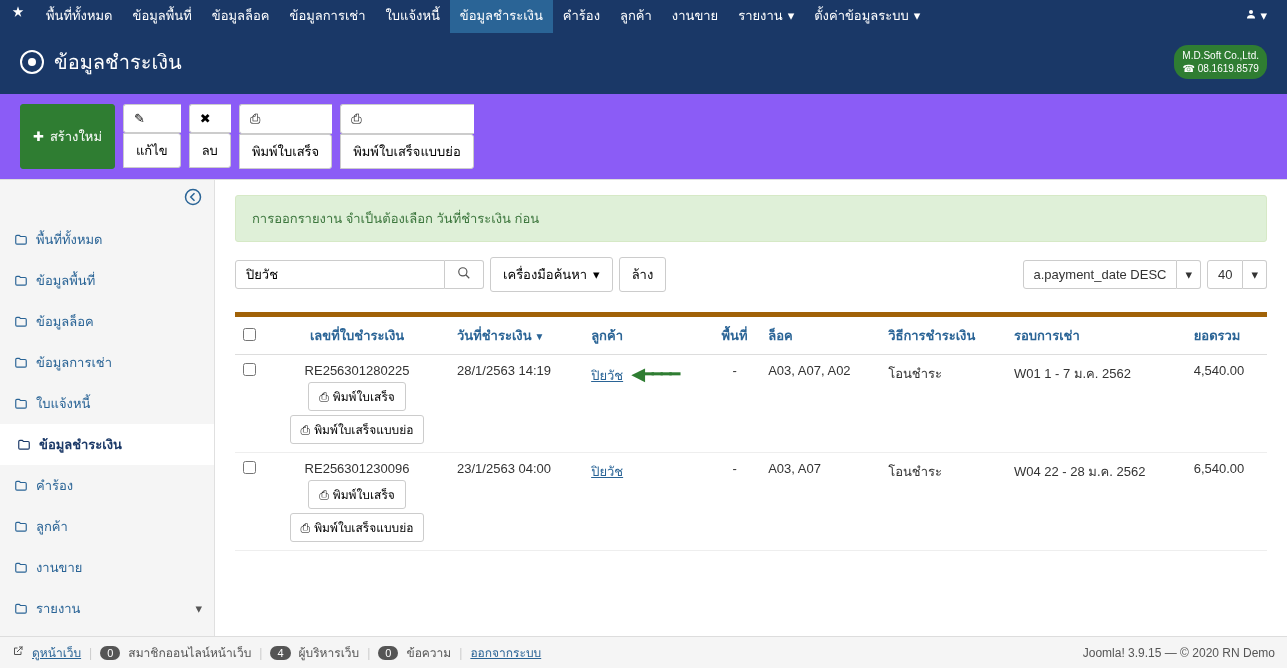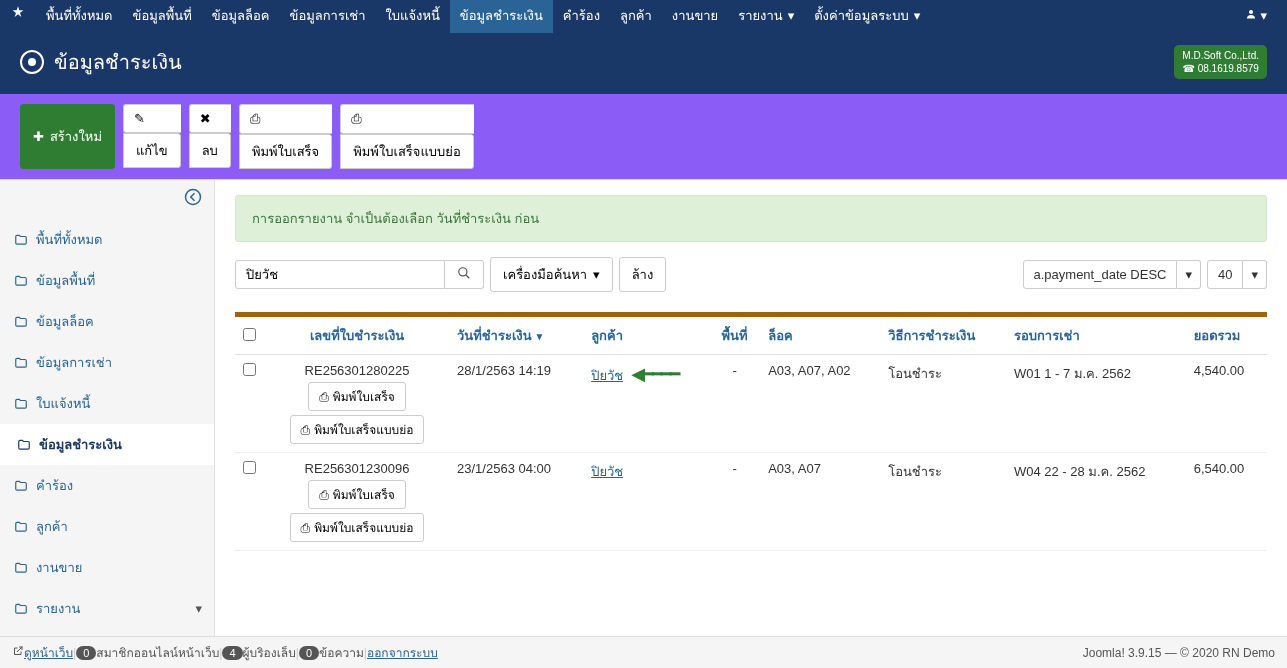--- a/index.html
+++ b/index.html
@@ -12,21 +12,21 @@
 .topnav-item.active { background: #2a6496; }
 .topnav-item .caret { margin-left: 5px; }
 .topnav-spacer { flex: 1; }
 .topnav-user { color: #fff; padding: 7px 10px; cursor: pointer; }
 
 
 .header { background: #1a3867; padding: 15px 20px; display: flex; align-items: center; justify-content: space-between; }
 .header-title { color: #fff; font-size: 20px; display: flex; align-items: center; }
 .header-title-icon { margin-right: 10px; display: inline-block; width: 24px; height: 24px; border: 2px solid #fff; border-radius: 50%; position: relative; }
 .header-title-icon::after { content: ''; position: absolute; top: 50%; left: 50%; width: 8px; height: 8px; background: #fff; border-radius: 50%; transform: translate(-50%,-50%); }
-.header-badge { background: #2f7d32; color: #fff; padding: 4px 8px; font-size: 10px; border-radius: 5px; line-height: 1.3; text-align: center; }
+.header-badge { background: #2f7d32; color: #fff; padding: 4px 8px; font-size: 10px; border-radius: 14px; line-height: 1.3; text-align: center; }
 
 
 .toolbar { background: #8b5cf6; padding: 10px 20px; border-bottom: 1px solid #ddd; display: flex; gap: 8px; }
 .btn { display: inline-flex; align-items: center; padding: 6px 12px; border: 1px solid #ccc; background: #fff; border-radius: 3px; cursor: pointer; font-size: 13px; gap: 6px; }
 .btn-success { background: #2f7d32; color: #fff; border-color: #2f7d32; }
 .btn-group { display: flex; flex-direction: column; }
 .btn-group .btn:first-child { border-radius: 3px 0 0 3px; border-right: none; }
 .btn-group .btn:last-child { border-radius: 0 3px 3px 0; }
 .btn-group .btn.icon-only { padding: 6px 10px; }
 .icon-plus::before { content: '✚'; }
@@ -61,21 +61,21 @@
 table.data th { text-align: left; padding: 8px; border-top: 5px solid #a16207; border-bottom: 1px solid #ddd; color: #2a6496; font-weight: bold; cursor: pointer; font-size: 13px; }
 table.data th.right, table.data td.right { text-align: left; }
 table.data th.center, table.data td.center { text-align: center; }
 table.data td { padding: 8px; border-bottom: 1px solid #eee; vertical-align: top; font-size: 13px; }
 table.data td a { color: #2a6496; }
 .sort-caret { font-size: 10px; margin-left: 3px; }
 .row-btn { display: inline-flex; align-items: center; gap: 4px; padding: 4px 10px; border: 1px solid #ccc; background: #fff; border-radius: 3px; font-size: 12px; margin-top: 4px; cursor: pointer; }
 .arrow-annot { color: #2f7d32; font-size: 18px; margin-left: 8px; letter-spacing: -2px; }
 
 
-.footer { position: fixed; bottom: 0; left: 0; right: 0; background: #f5f5f5; border-top: 1px solid #ddd; padding: 6px 12px; display: flex; align-items: center; font-size: 12px; color: #555; }
+.footer { position: fixed; bottom: 0; left: 0; right: 0; background: #f5f5f5; border-top: 1px solid #ddd; padding: 6px 12px; display: flex; align-items: center; font-size: 12px; color: #555; gap: 8px; }
 .footer .sep { color: #ccc; }
 .footer .badge { background: #555; color: #fff; border-radius: 8px; padding: 1px 7px; font-size: 11px; }
 .footer-spacer { flex: 1; }
 .footer a { color: #2a6496; }
 .foot-icon { display: inline-block; }
 </style>
 </head>
 <body>
 
 <div class="topnav">
@@ -309,21 +309,21 @@
     <svg width="12" height="12" viewBox="0 0 24 24" fill="none" stroke="#555" stroke-width="2">
         <path d="M18 13v6H5V6h6M14 4h6v6M21 3l-11 11"></path>
       </svg>
   </span>
   <a href="#"><span>ดูหน้าเว็บ</span></a>
   <span class="sep">|</span>
   <span class="badge">0</span>
   <span>สมาชิกออนไลน์หน้าเว็บ</span>
   <span class="sep">|</span>
   <span class="badge">4</span>
-  <span>ผู้บริองเล็บ</span>
+  <span>ผู้บริหารเว็บ</span>
   <span class="sep">|</span>
   <span class="badge">0</span>
   <span>ข้อความ</span>
   <span class="sep">|</span>
   <a href="#"><span>ออกจากระบบ</span></a>
   <div class="footer-spacer"></div>
   <span>Joomla! 3.9.15  —  © 2020 RN Demo</span>
 </div>
 
 </body></html>

